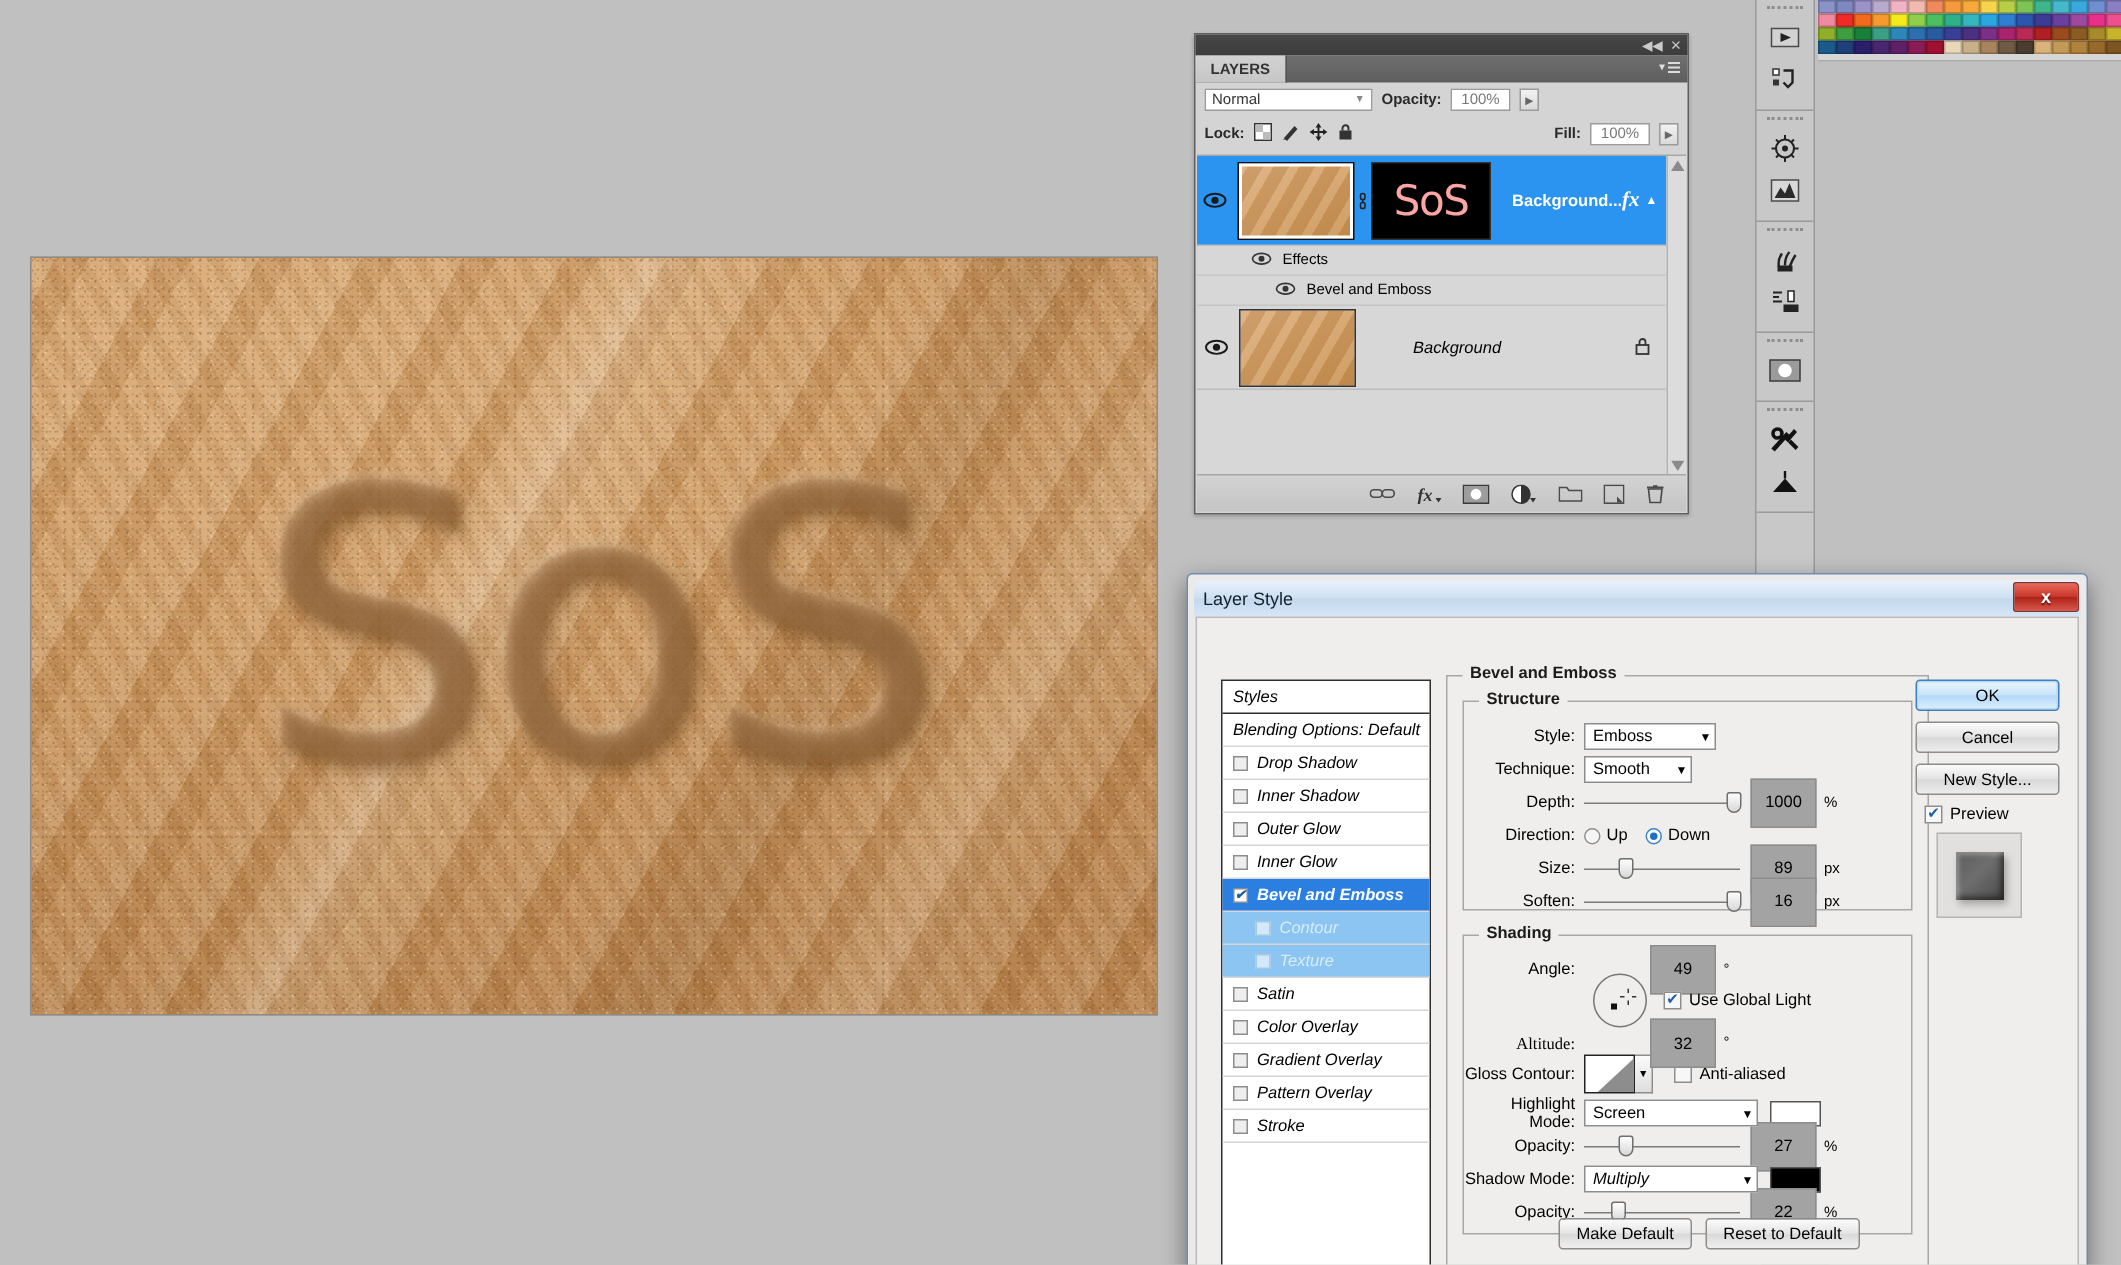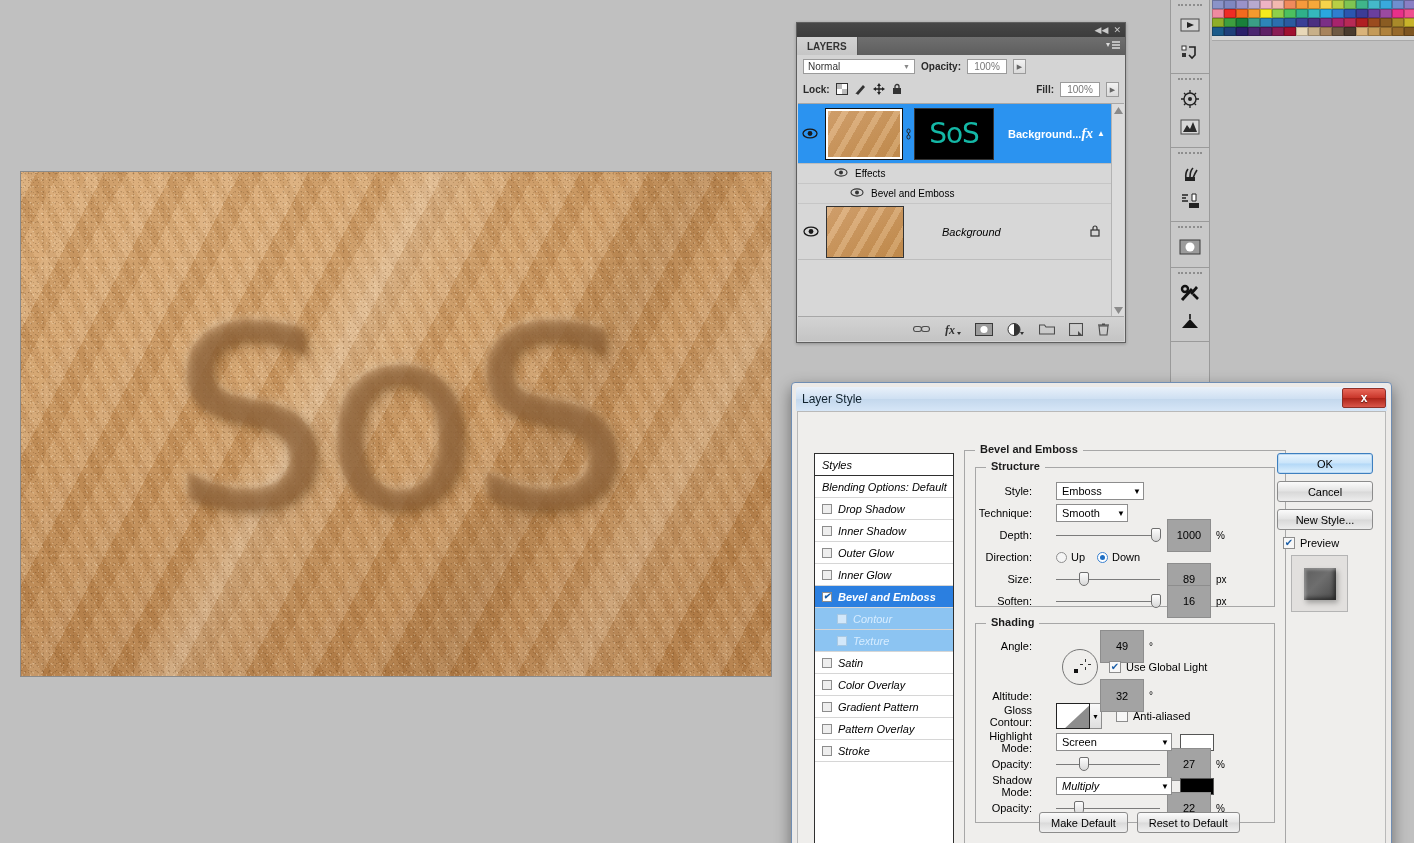--- a/index.html
+++ b/index.html
@@ -136,21 +136,21 @@
   .thumb {
     width:78px; height:52px; margin-left:2px; border:1px solid #333; flex:none;
     background:
       repeating-linear-gradient(120deg, rgba(255,255,255,.12) 0 6px, rgba(140,90,45,.16) 6px 15px),
       linear-gradient(150deg,#dcab77,#c8914f);
   }
   .thumb.sel-thumb { outline:2px solid #fff; outline-offset:-3px; border:1px solid #111; }
   .mask-thumb {
     width:80px; height:52px; background:#000; border:1px solid #333; flex:none;
     display:flex; align-items:center; justify-content:center;
-    color:#14b8a6; font-family:"DejaVu Sans", sans-serif; font-size:28px; letter-spacing:-1px;
+    color:#fca5a5; font-family:"DejaVu Sans", sans-serif; font-size:28px; letter-spacing:-1px;
   }
   .link-ico { width:12px; display:flex; align-items:center; justify-content:center; }
   .layer-name { flex:1; padding-left:14px; font-size:11px; }
   .layer-row.selected .layer-name { color:#fff; font-weight:bold; }
   .fx-ico { font-family:"Liberation Serif", serif; font-style:italic; font-weight:bold; font-size:14px; padding-right:4px; }
   .effects-row {
     display:flex; align-items:center; height:20px; border-bottom:1px solid #c6c6c6;
     font-size:10px; padding-left:36px; gap:7px; cursor:pointer;
   }
   .effects-row.sub { padding-left:52px; }
@@ -226,21 +226,21 @@
   #structure-group {
     position:absolute; left:10px; top:16px; width:300px; height:140px;
     border:1px solid #a7a7a7;
   }
   #shading-group {
     position:absolute; left:10px; top:172px; width:300px; height:200px;
     border:1px solid #a7a7a7;
   }
 
   .fld-row { display:flex; align-items:center; height:22px; }
-  .fld-lbl { text-align:right; font-size:11px; padding-right:24px; }
+  .fld-lbl { text-align:right; font-size:11px; padding-right:6px; }
   .sel {
     border:1px solid #8d8d8d; background:#fff; height:18px;
     display:flex; align-items:center; padding:0 2px 0 5px; font-size:11px;
     cursor:pointer; position:relative;
   }
   .sel .arw { margin-left:auto; padding-left:8px; font-size:8px; }
   .numbox {
     border:1px solid #8d8d8d; background:#a3a3a3; height:33px; width:44px;
     display:flex; align-items:center; justify-content:center; font-size:11px; cursor:text;
   }
@@ -705,21 +705,21 @@
         <div class="sl-item">
           <span class="sl-cb"></span>
           <span>Satin</span>
         </div>
         <div class="sl-item">
           <span class="sl-cb"></span>
           <span>Color Overlay</span>
         </div>
         <div class="sl-item">
           <span class="sl-cb"></span>
-          <span>Gradient Pattern</span>
+          <span>Gradient Overlay</span>
         </div>
         <div class="sl-item">
           <span class="sl-cb"></span>
           <span>Pattern Overlay</span>
         </div>
         <div class="sl-item">
           <span class="sl-cb"></span>
           <span>Stroke</span>
         </div>
       </div>
@@ -802,21 +802,21 @@
               <g stroke="#333" stroke-width="1">
                   <path d="M5.5 0v3M5.5 8v3M0 5.5h3M8 5.5h3"></path>
                 </g>
             </svg>
           </div>
           <div style="position:absolute;left:133px;top:4px;display:flex;align-items:center;gap:5px;">
             <span class="cbx">✔</span>
             <span style="font-size:11px;">Use Global Light</span>
           </div>
           <div style="position:absolute;left:0;top:22px;display:flex;align-items:center;">
-            <div class="fld-lbl" style="width:80px;">Altitude:</div>
+            <div class="fld-lbl" style="width:80px;font-family:Liberation Serif, serif;">Altitude:</div>
             <div style="width:44px;"></div>
             <div class="numbox">32</div>
             <div class="unit">°</div>
           </div>
         </div>
 
         <div class="fld-row" style="height:30px;">
           <div class="fld-lbl" style="width:80px;">Gloss Contour:</div>
           <div id="gloss-contour">
             <svg width="34" height="26" viewBox="0 0 34 26">

